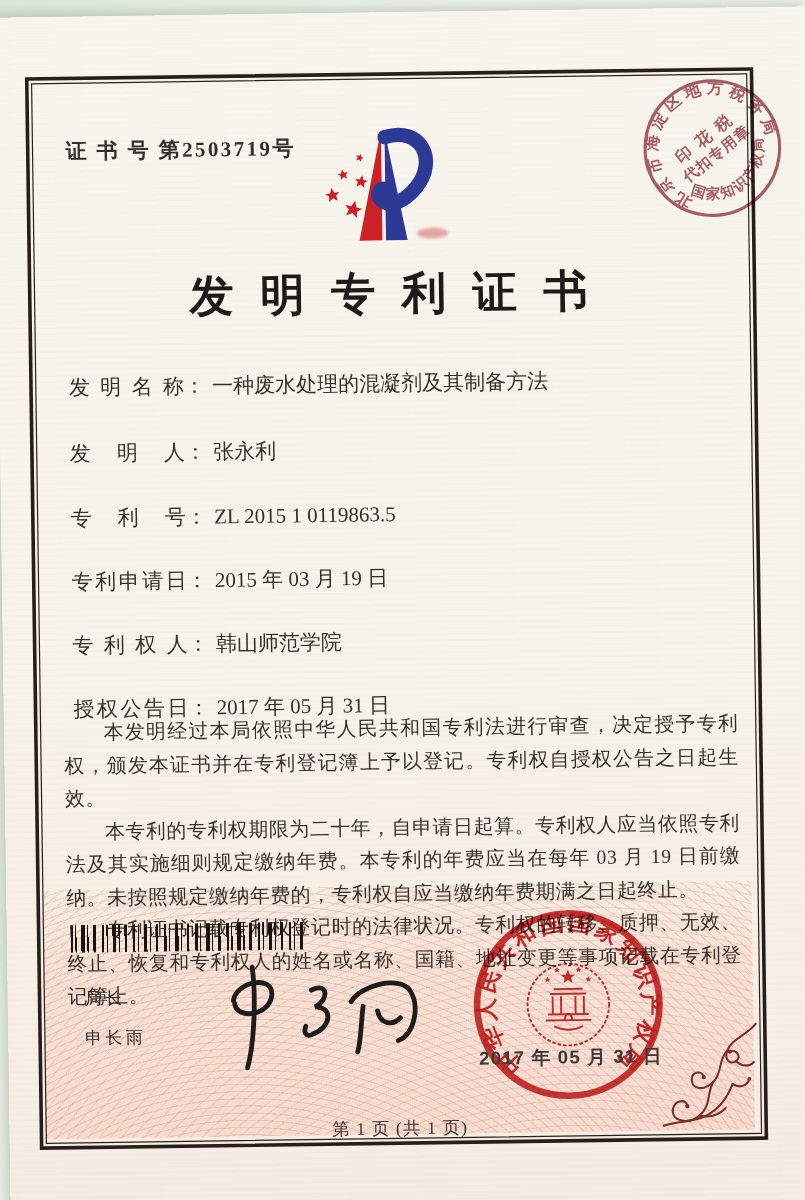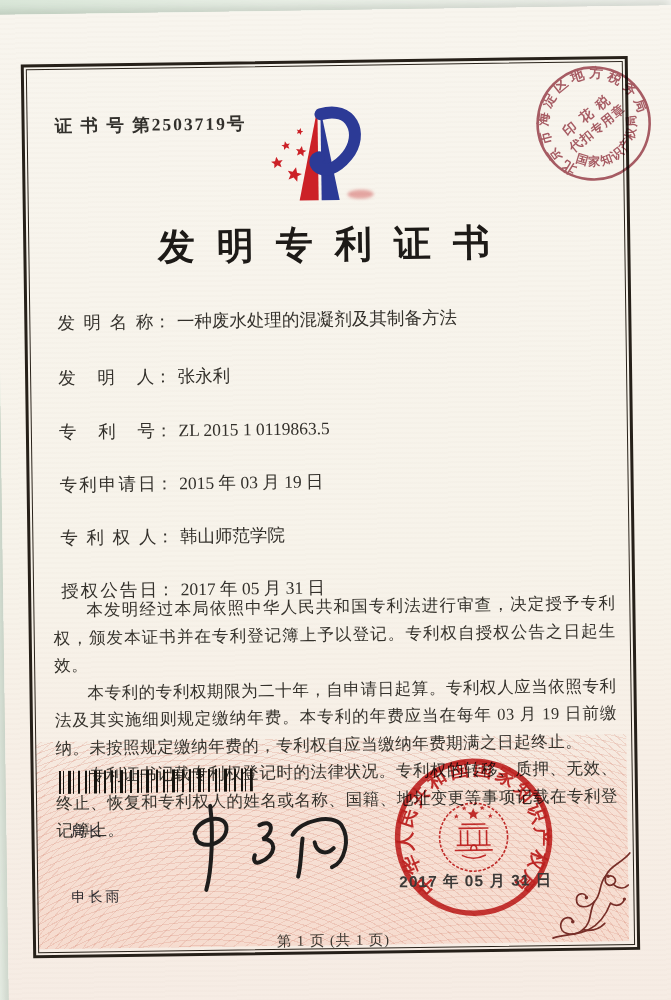--- a/index.html
+++ b/index.html
@@ -52,21 +52,21 @@
   .barcode{
     position:absolute;left:53px;top:757px;width:194px;height:23px;
     background:repeating-linear-gradient(90deg,
       #17140f 0 2px, transparent 2px 4px,
       #17140f 4px 5px, transparent 5px 9px,
       #17140f 9px 12px, transparent 12px 14px,
       #17140f 14px 15px, transparent 15px 19px,
       #17140f 19px 21px, transparent 21px 26px);
   }
   .officer{position:absolute;left:64px;font-size:14px;color:#27262a;letter-spacing:3px;font-family:"Liberation Sans","DejaVu Sans",sans-serif;}
-  .o1{top:810px}.o2{top:875px}
+  .o1{top:810px}.o2{top:843px}
   .sig{position:absolute;left:158px;top:788px;width:205px;height:100px;}
   .seal{position:absolute;left:381px;top:743px;width:172px;height:172px;mix-blend-mode:multiply;}
   .sealdate{
     position:absolute;left:392px;top:863px;width:160px;z-index:5;
     font-size:15.5px;color:#3c3a38;letter-spacing:1px;font-weight:bold;
     font-family:"Liberation Sans","DejaVu Sans",sans-serif;
   }
   .footer{
     position:absolute;left:25px;top:921px;width:601px;text-align:center;
     font-size:14.5px;color:#3a362f;letter-spacing:1px;

